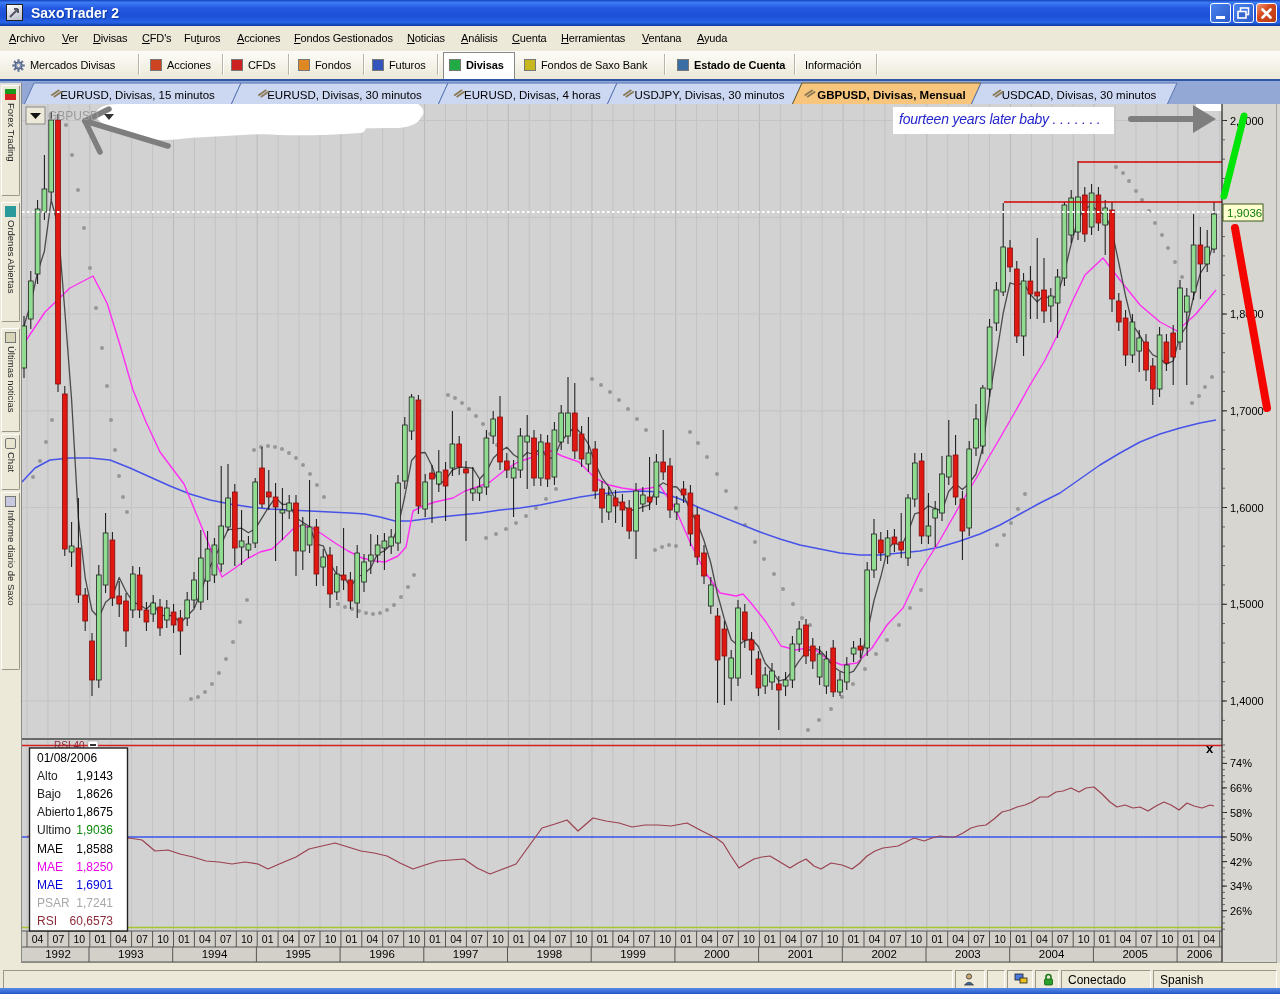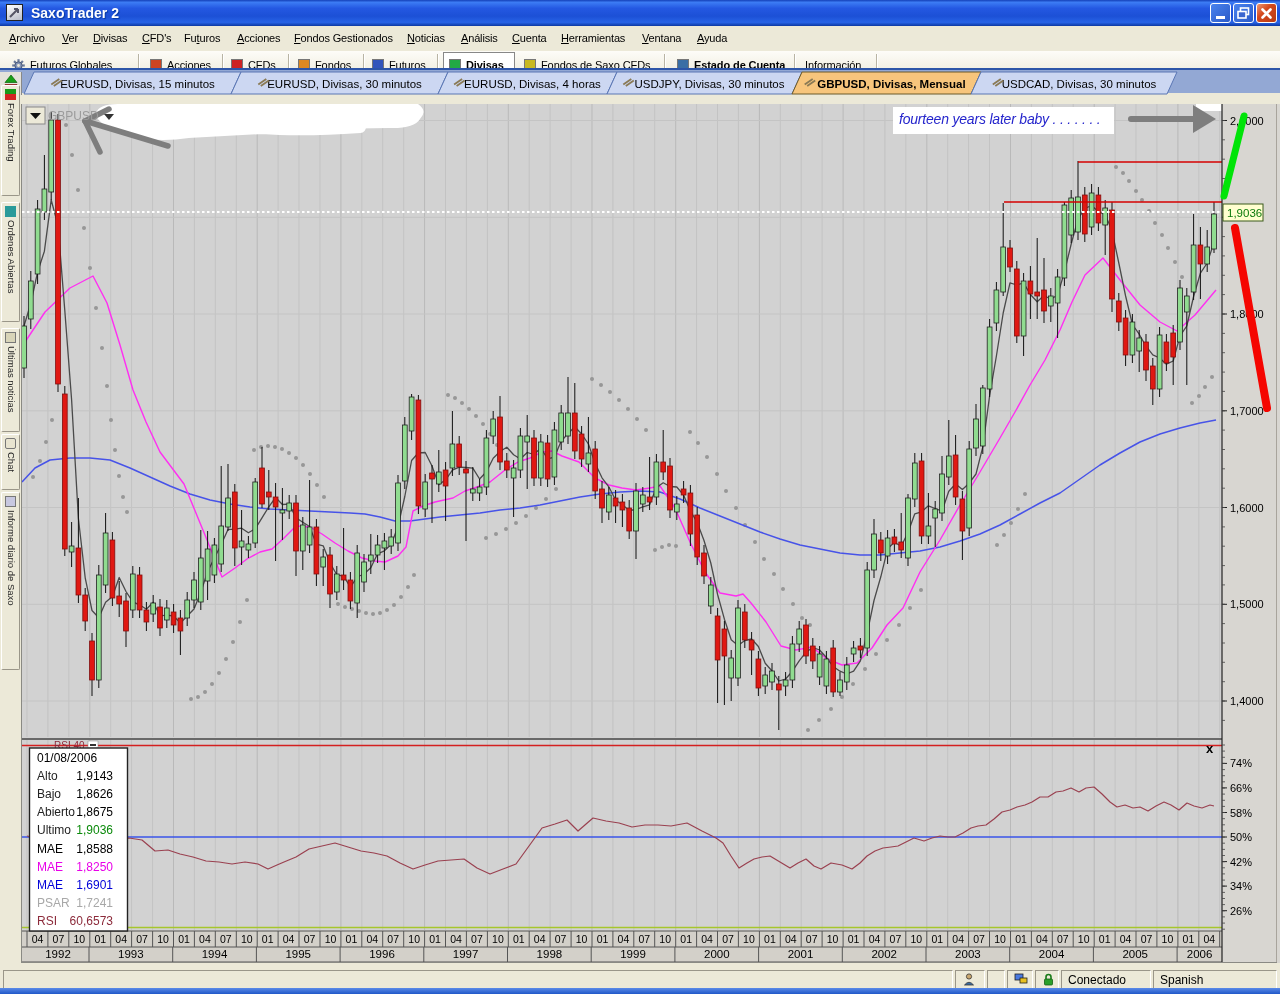--- a/index.html
+++ b/index.html
@@ -9,21 +9,21 @@
 .wmin{left:1210px;background:linear-gradient(135deg,#4a83ee,#2a5ac8)}
 .wmax{left:1233px;background:linear-gradient(135deg,#4a83ee,#2a5ac8)}
 .wclose{left:1256px;background:linear-gradient(135deg,#ee9872,#d4491e 40%,#b83a12)}
 .menubar{position:absolute;left:0;top:26px;width:1280px;height:38px;background:#ece9d8;border-bottom:1px solid #d8d4c8}
 .mi{position:absolute;top:6px;font-size:11px;letter-spacing:-0.15px;color:#000}
 .toolbar{position:absolute;left:0;top:51px;width:1280px;height:28px;background:linear-gradient(180deg,#fdfcf8,#ece9d8)}
 .tlab{position:absolute;top:8px;font-size:11px;letter-spacing:-0.1px;color:#000}
 .ticon{position:absolute;top:8px;width:12px;height:12px;border:1px solid #777}
 .tsep{position:absolute;top:3px;height:21px;width:2px;border-left:1px solid #b8b4a4;border-right:1px solid #fff}
 .tbsel{position:absolute;left:443px;top:1px;width:72px;height:27px;background:#fff;border:1px solid #888;border-bottom:none}
-.tabstrip{position:absolute;left:0;top:68px;width:1280px;height:25px;background:#93a8d4;border-top:2px solid #2d55a8}
+.tabstrip{position:absolute;left:0;top:79px;width:1280px;height:25px;background:#93a8d4;border-top:2px solid #2d55a8}
 .tabicon{position:absolute;left:0px;top:2px;width:22px;height:23px;background:#e4e2da;border-right:1px solid #888}
 .main{position:absolute;left:0;top:104px;width:1280px;height:859px;background:#ece9d8}
 .stab{position:absolute;left:1px;width:19px;background:#ece9d8;border:1px solid #fff;border-right-color:#9a9689;border-bottom-color:#9a9689;border-radius:2px;overflow:hidden}
 .stxt{writing-mode:vertical-rl;font-size:9.5px;color:#222;margin:3px auto 0 4px;letter-spacing:0;white-space:nowrap}
 .sicon{width:11px;height:11px;margin:3px auto 0;flex:none}
 .sicon-ft{background:linear-gradient(180deg,#1a9a1a 50%,#d42222 50%)}
 .sicon-oa{background:#2a9a9a}
 .sicon-un{background:#d8d4b8;border:1px solid #777}
 .sicon-ch{background:#e8e4d0;border:1px solid #777;border-radius:2px}
 .sicon-inf{background:#c8c8e0;border:1px solid #777}
@@ -70,34 +70,34 @@
         <line x1="7.5" y1="10.7" x2="7.5" y2="13.8"></line>
         <line x1="5.2" y1="9.8" x2="3.1" y2="12.0"></line>
         <line x1="4.3" y1="7.5" x2="1.2" y2="7.5"></line>
         <line x1="5.2" y1="5.2" x2="3.0" y2="3.1"></line>
         <line x1="7.5" y1="4.3" x2="7.5" y2="1.2"></line>
         <line x1="9.8" y1="5.2" x2="11.9" y2="3.0"></line>
       </g>
       <circle cx="7.5" cy="7.5" r="3.6" fill="#8595b5" stroke="#4a5a7a" stroke-width="1"></circle>
       <circle cx="7.5" cy="7.5" r="1.4" fill="#ece9d8"></circle>
     </svg>
-    <span class="tlab" style="left:30px;font-weight:normal">Futuros Globales</span>
+    <span class="tlab" style="left:30px;font-weight:normal">Mercados Divisas</span>
     <span class="ticon" style="left:150px;background:#cc4422"></span>
     <span class="tlab" style="left:167px;font-weight:normal">Acciones</span>
     <span class="ticon" style="left:231px;background:#cc2222"></span>
     <span class="tlab" style="left:248px;font-weight:normal">CFDs</span>
     <span class="ticon" style="left:298px;background:#dd8822"></span>
     <span class="tlab" style="left:315px;font-weight:normal">Fondos</span>
     <span class="ticon" style="left:372px;background:#3355bb"></span>
     <span class="tlab" style="left:389px;font-weight:normal">Futuros</span>
     <div class="tbsel"></div>
     <span class="ticon" style="left:449px;background:#22aa44"></span>
     <span class="tlab" style="left:466px;font-weight:bold">Divisas</span>
     <span class="ticon" style="left:524px;background:#c8b820"></span>
-    <span class="tlab" style="left:541px;font-weight:normal">Fondos de Saxo CFDs</span>
+    <span class="tlab" style="left:541px;font-weight:normal">Fondos de Saxo Bank</span>
     <span class="ticon" style="left:677px;background:#3a6ea5"></span>
     <span class="tlab" style="left:694px;font-weight:bold">Estado de Cuenta</span>
     <span class="tlab" style="left:805px;font-weight:normal">Información</span>
     <span class="tsep" style="left:138px"></span>
     <span class="tsep" style="left:222px"></span>
     <span class="tsep" style="left:288px"></span>
     <span class="tsep" style="left:363px"></span>
     <span class="tsep" style="left:437px"></span>
     <span class="tsep" style="left:664px"></span>
     <span class="tsep" style="left:794px"></span>

